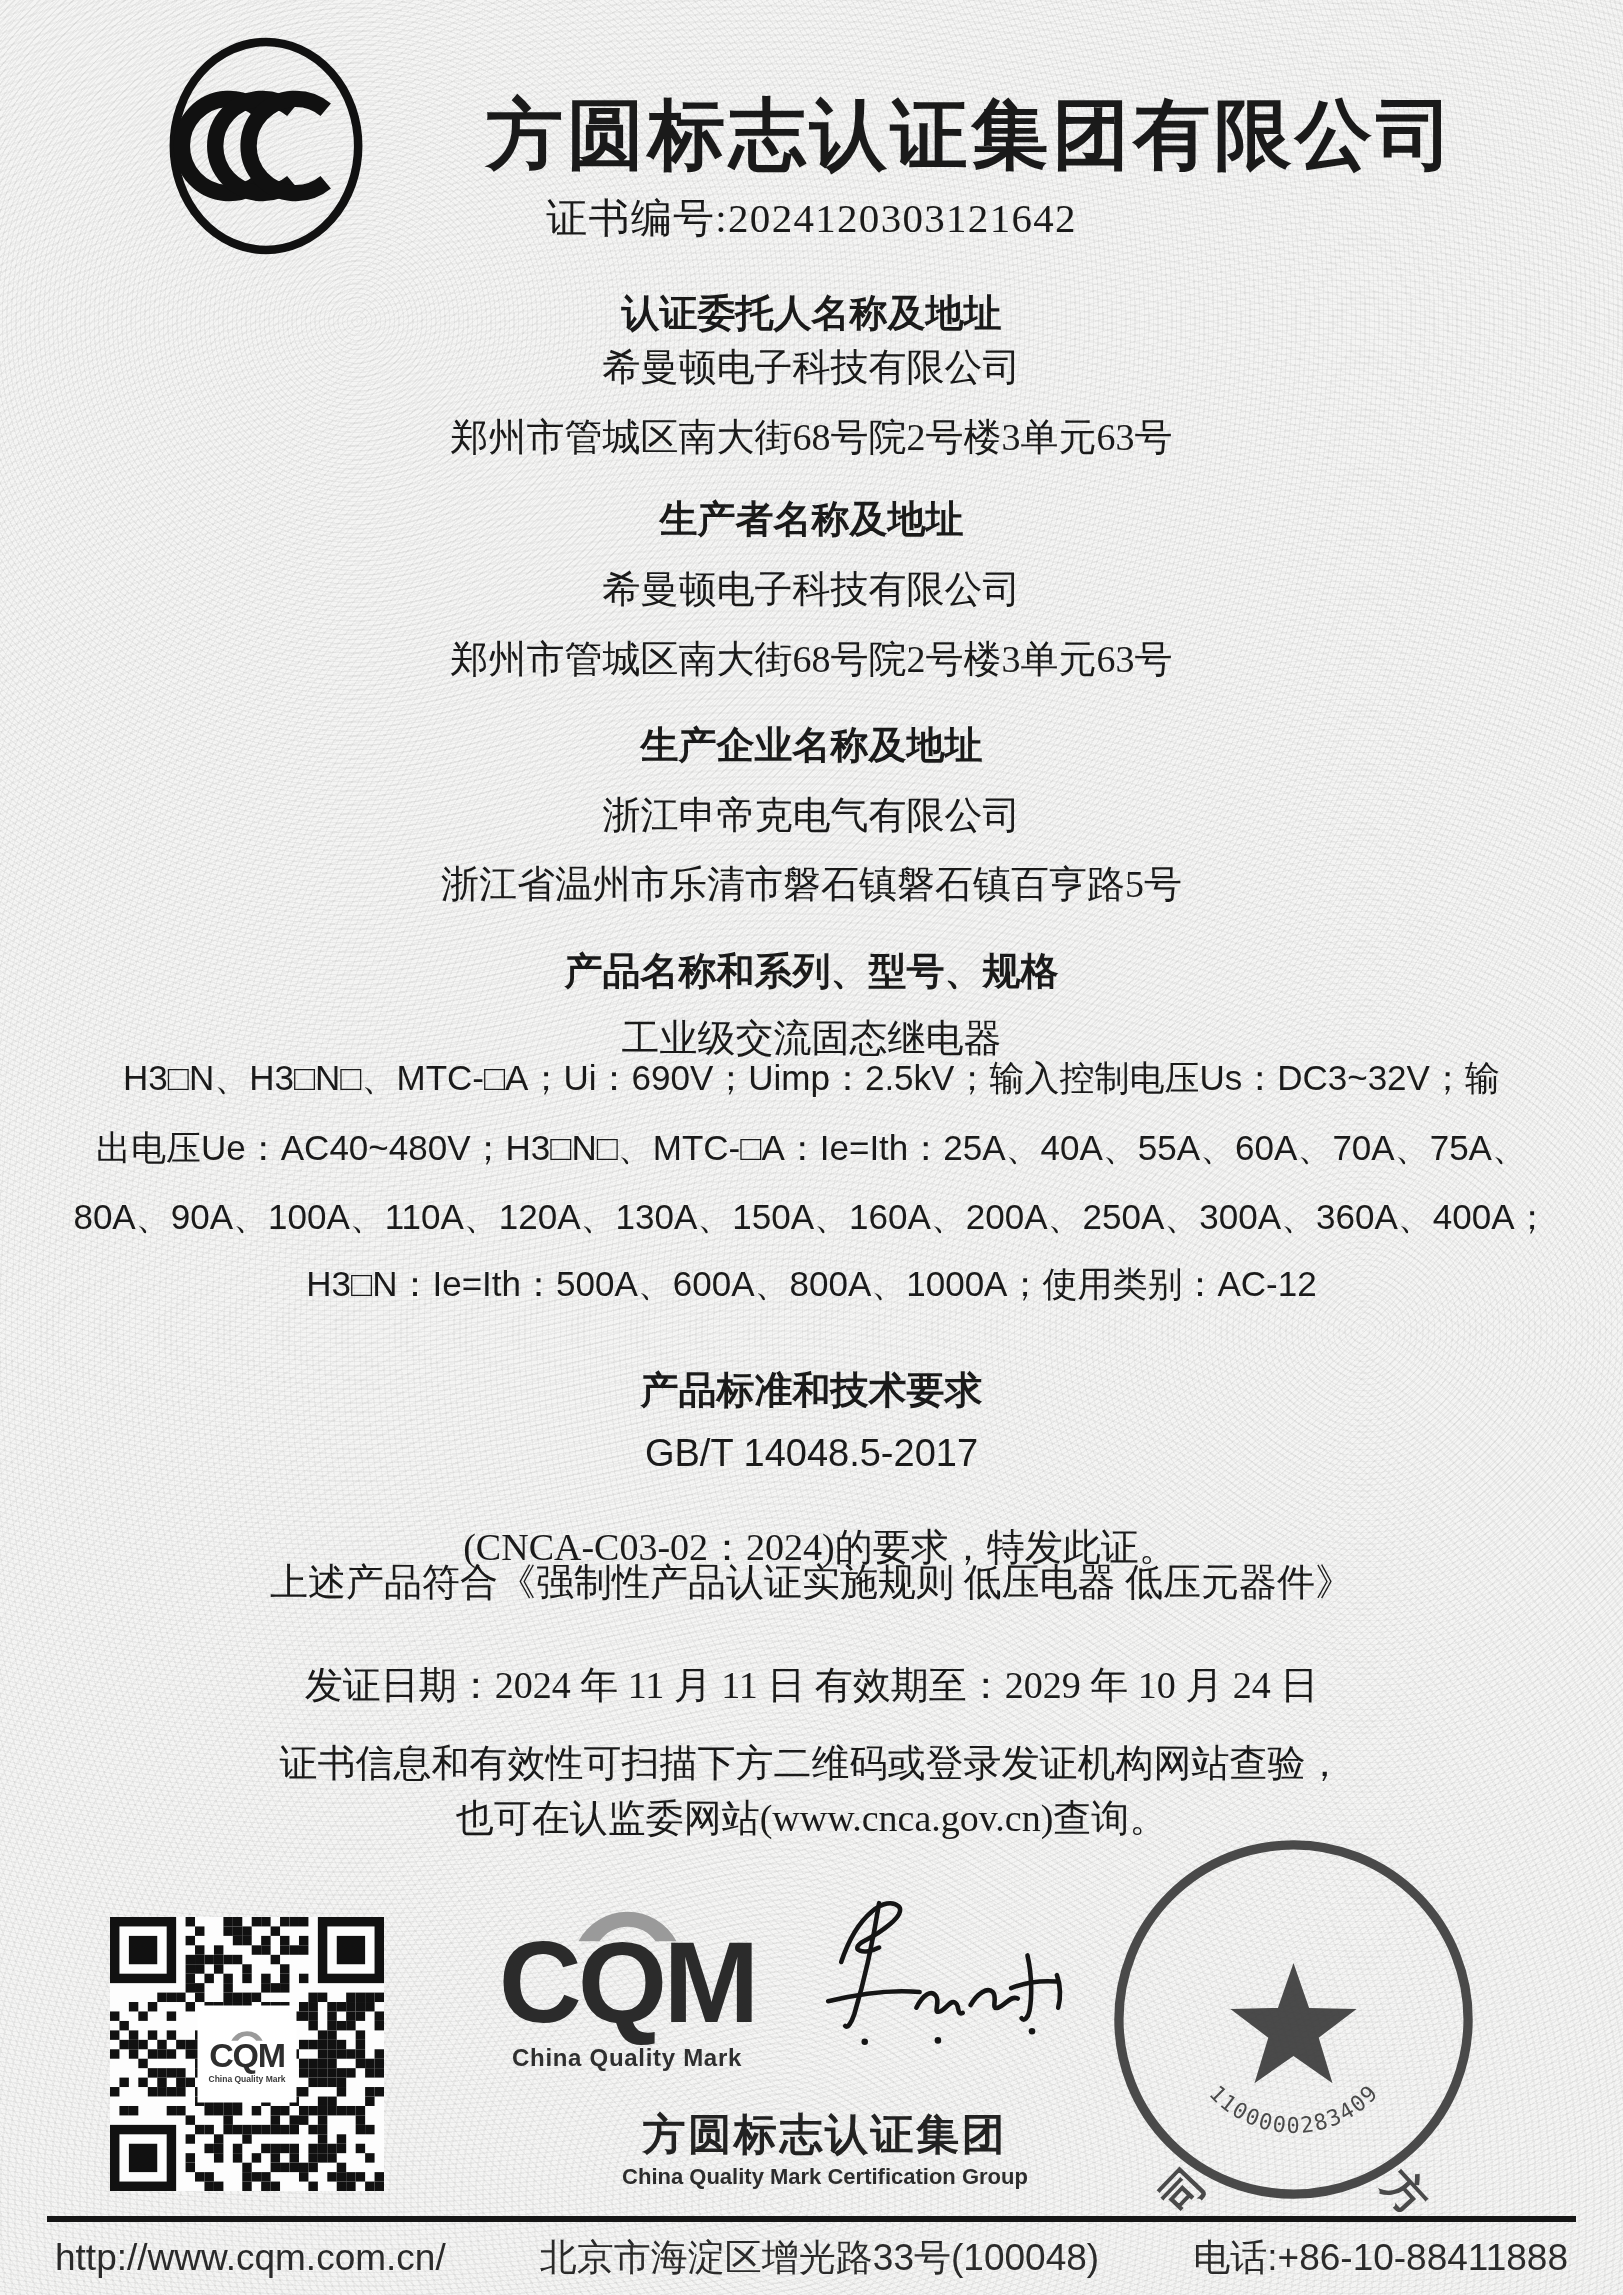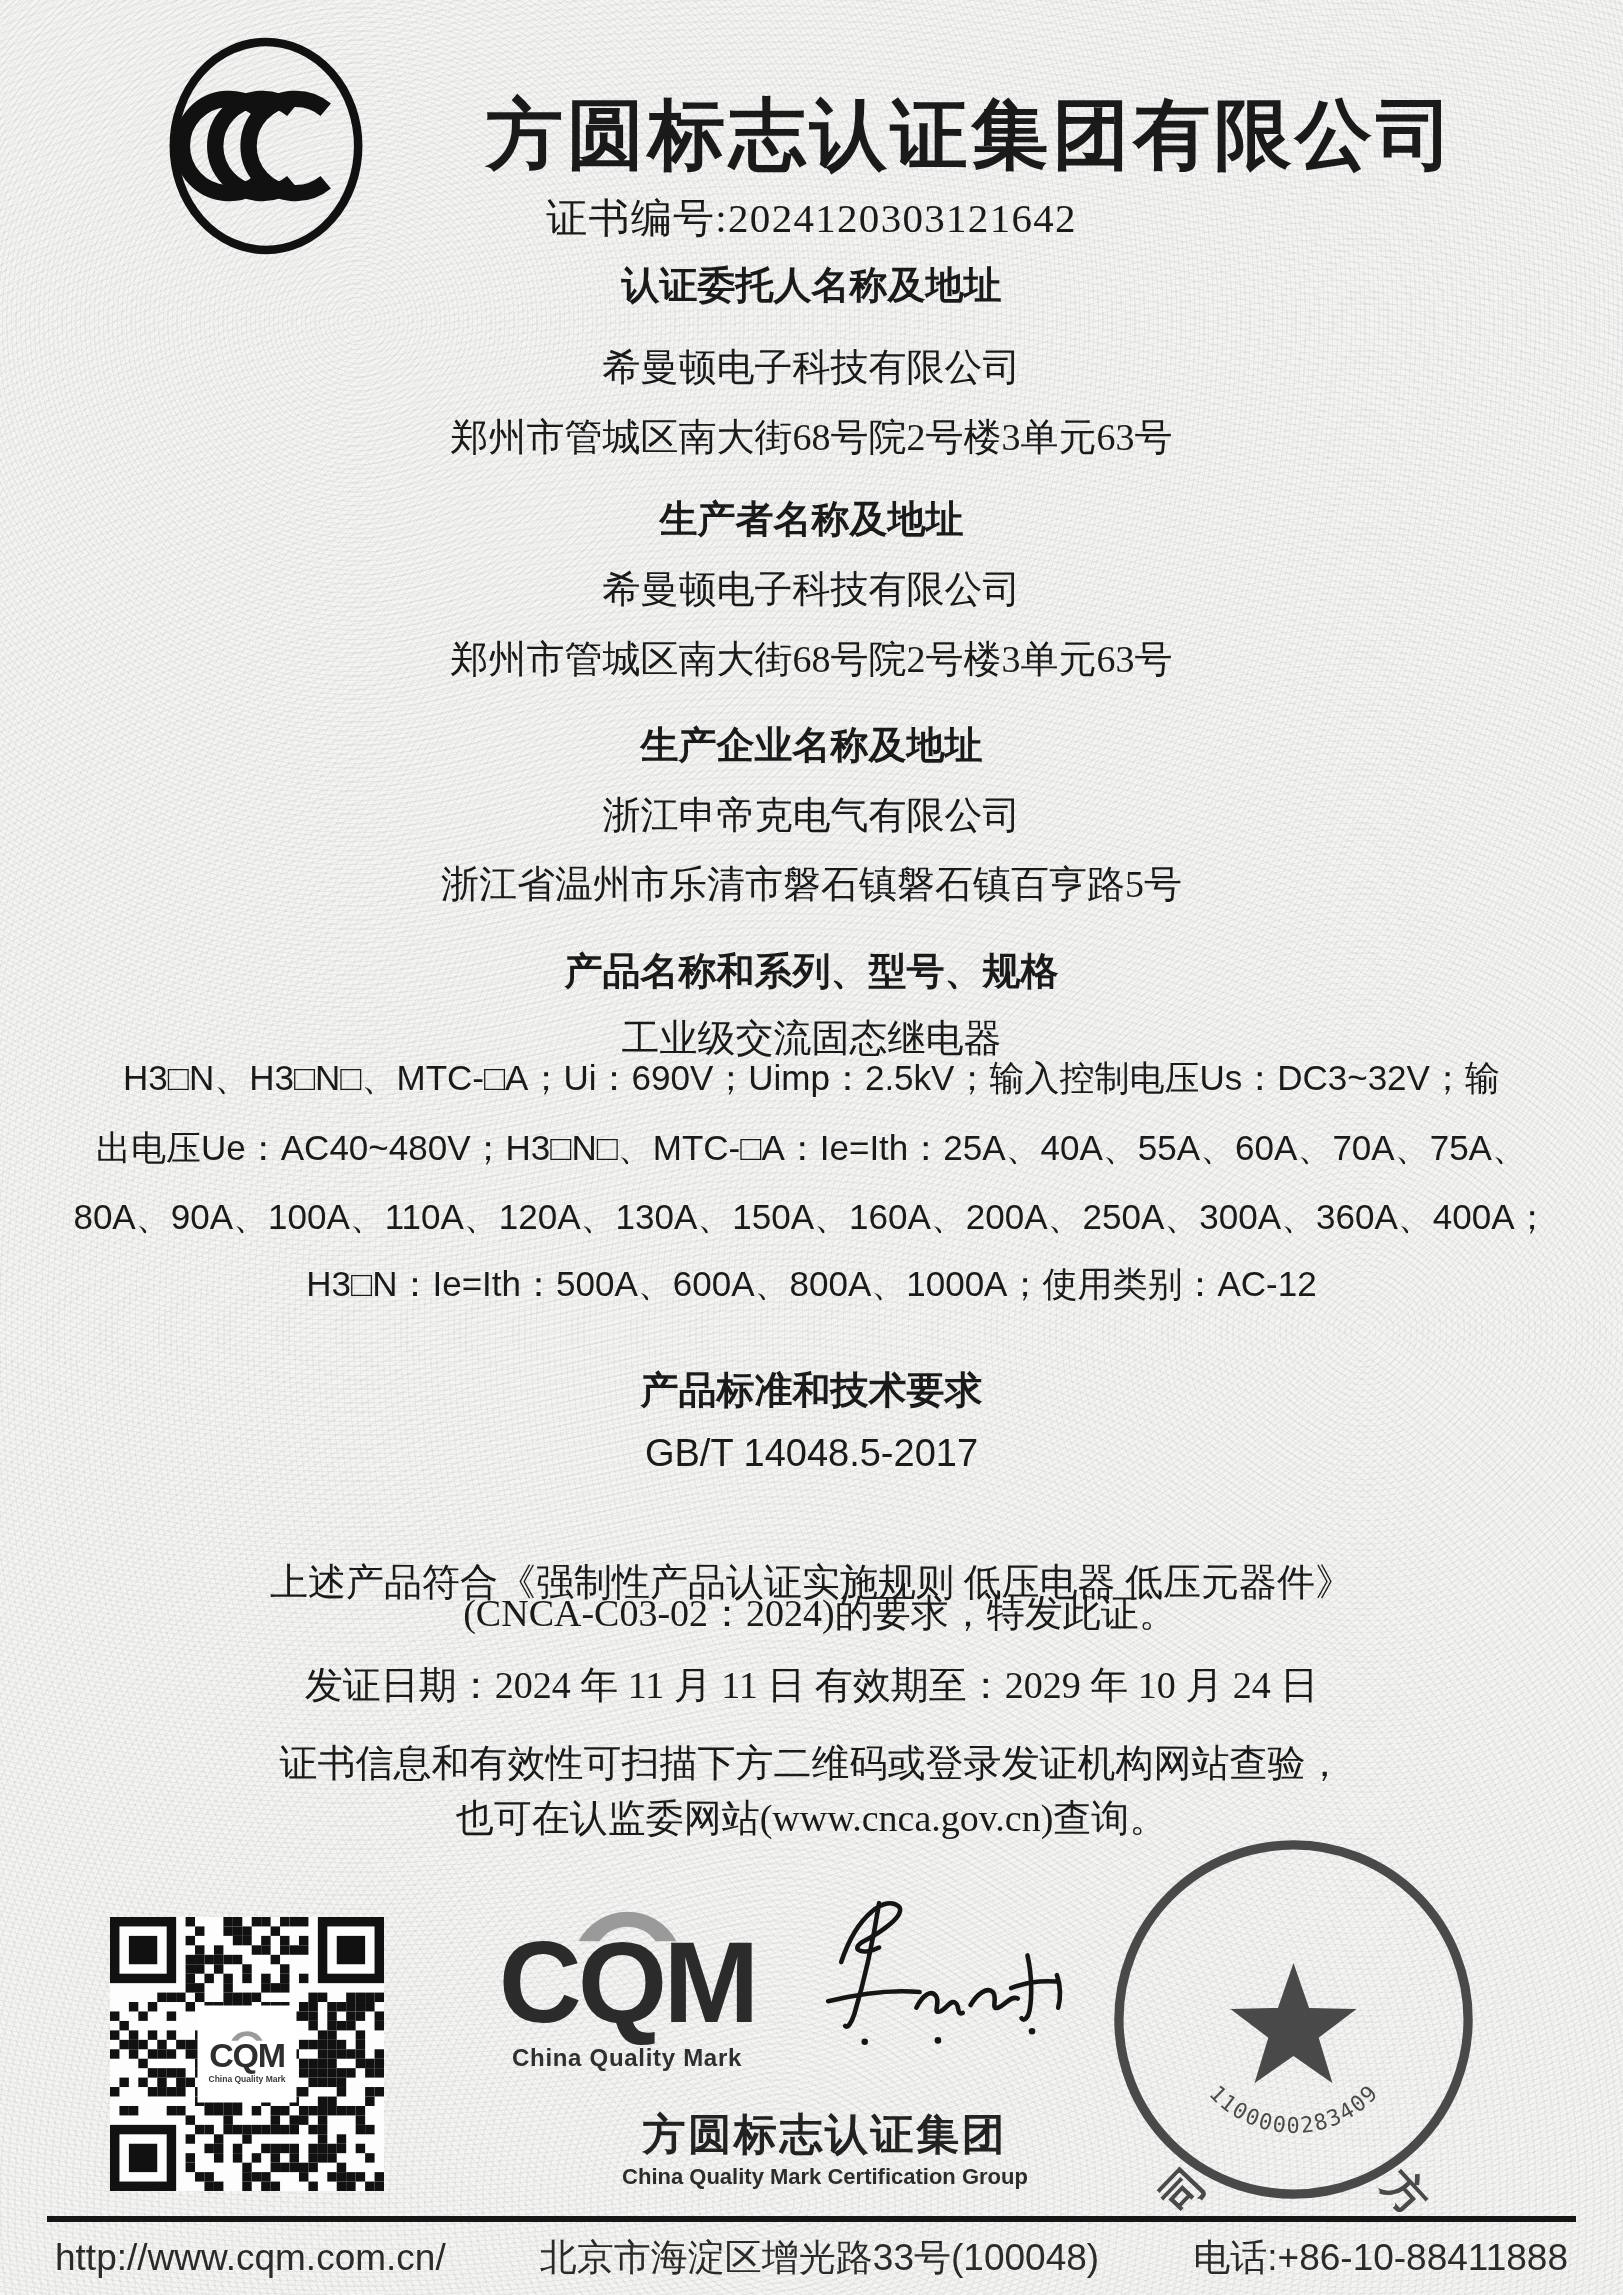--- a/index.html
+++ b/index.html
@@ -14,27 +14,27 @@
       repeating-radial-gradient(circle at 84% 58%, rgba(0,0,0,0.035) 0 1.3px, rgba(255,255,255,0) 1.3px 5.9px),
       repeating-radial-gradient(circle at 48% 96%, rgba(0,0,0,0.03) 0 2px, rgba(255,255,255,0) 2px 7.2px);
     font-family:"Liberation Serif", serif;
   }
   .abs{position:absolute;left:0;right:0;text-align:center;white-space:nowrap;}
   .title{top:84px;left:353px;right:33px;font-family:"Liberation Sans",sans-serif;font-weight:bold;font-size:77px;letter-spacing:3.9px;}
   .certno{top:191px;font-size:41px;letter-spacing:1.3px;}
   .h{font-weight:bold;font-size:38px;}
   .t{font-size:38px;}
   .spec{font-family:"Liberation Sans",sans-serif;font-size:35px;letter-spacing:0px;}
-  .s1h{top:260px;} .s1l1{top:342px;} .s1l2{top:412px;}
+  .s1h{top:288px;} .s1l1{top:342px;} .s1l2{top:412px;}
   .s2h{top:494px;} .s2l1{top:564px;} .s2l2{top:634px;}
   .s3h{top:720px;} .s3l1{top:790px;} .s3l2{top:859px;}
   .s4h{top:946px;} .s4l1{top:1013px;}
   .sp1{top:1055px;} .sp2{top:1125px;} .sp3{top:1194px;} .sp4{top:1261px;}
   .stdh{top:1365px;} .stdv{top:1432px;font-family:"Liberation Sans",sans-serif;font-size:38px;}
-  .st1{top:1557px;} .st2{top:1588px;padding-left:17px;} .dates{top:1660px;}
+  .st1{top:1557px;} .st2{top:1522px;padding-left:17px;} .dates{top:1660px;}
   .v1{top:1738px;} .v2{top:1793px;}
 
   .ccc-logo{position:absolute;left:164px;top:34px;width:204px;height:224px;}
 
   .qr-wrap{position:absolute;left:110px;top:1917px;width:274px;height:274px;background:#fdfdfd;}
   .qr-center{position:absolute;left:50%;top:50%;transform:translate(-50%,-50%);
     width:99px;height:97px;background:#fff;display:flex;flex-direction:column;align-items:center;justify-content:center;}
   .qr-center .crown{margin-bottom:-3.9px;}
   .qr-center .word{font-family:"Liberation Sans",sans-serif;font-weight:bold;font-size:34px;color:#2e2e2e;letter-spacing:-1.3px;line-height:1;}
   .qr-center .sub{font-family:"Liberation Sans",sans-serif;font-weight:bold;font-size:8.5px;color:#3a3a3a;margin-top:2.6px;}

